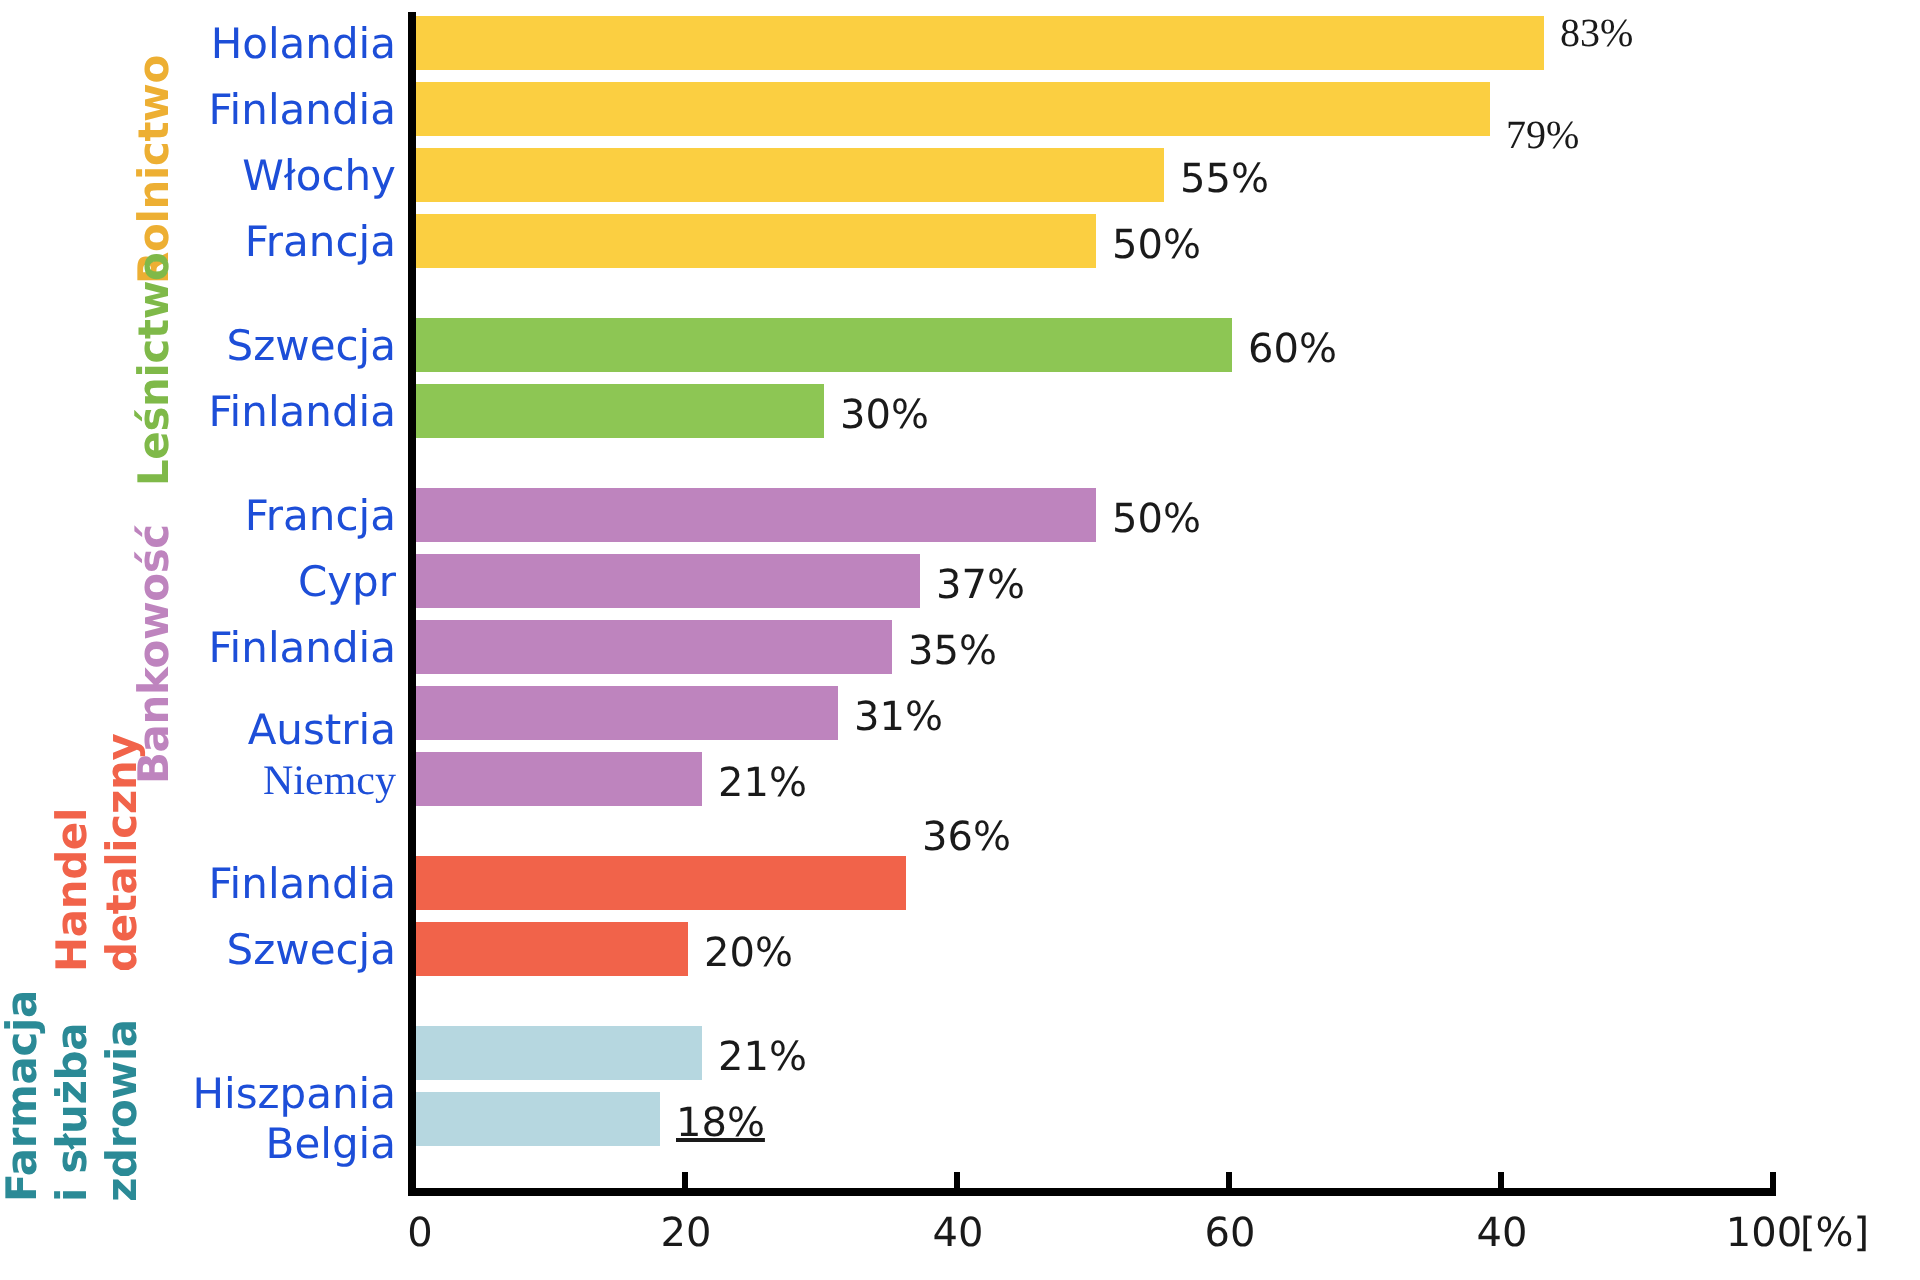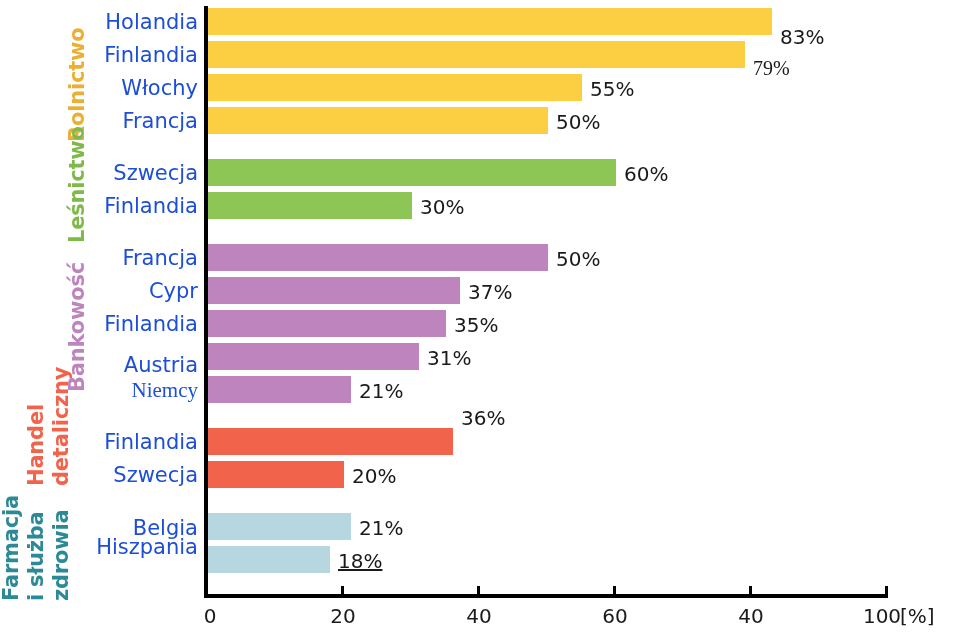--- a/index.html
+++ b/index.html
@@ -145,27 +145,27 @@
     <div class="cat-label" style="top:248px;">Francja</div>
     <div class="cat-label" style="top:281px;">Cypr</div>
     <div class="cat-label" style="top:314px;">Finlandia</div>
     <div class="cat-label" style="top:355px;">Austria</div>
     <div class="cat-label" style="top:380px;font-family:Liberation Serif, serif;">Niemcy</div>
 
     <div class="cat-label" style="top:432px;">Finlandia</div>
     <div class="cat-label" style="top:465px;">Szwecja</div>
 
     <div class="cat-label" style="top:517px;margin-top:20px;">Hiszpania</div>
-    <div class="cat-label" style="top:518px;">Belgia</div>
+    <div class="cat-label" style="top:562px;">Belgia</div>
   </div>
 
   <div id="plot">
 
     <div class="bar" style="left:0px; top:8px;   width:564px; background:#FBCF41;"></div>
-    <div class="bar-value" style="left:572px; top:27px;">83%</div>
+    <div class="bar-value" style="left:572px; top:7px;font-family:Liberation Serif, serif;">83%</div>
 
     <div class="bar" style="left:0px; top:41px;  width:537px; background:#FBCF41;"></div>
     <div class="bar-value" style="left:545px; top:58px;font-family:Liberation Serif, serif;">79%</div>
 
     <div class="bar" style="left:0px; top:74px;  width:374px; background:#FBCF41;"></div>
     <div class="bar-value" style="left:382px; top:79px;">55%</div>
 
     <div class="bar" style="left:0px; top:107px; width:340px; background:#FBCF41;"></div>
     <div class="bar-value" style="left:348px; top:112px;">50%</div>
 

